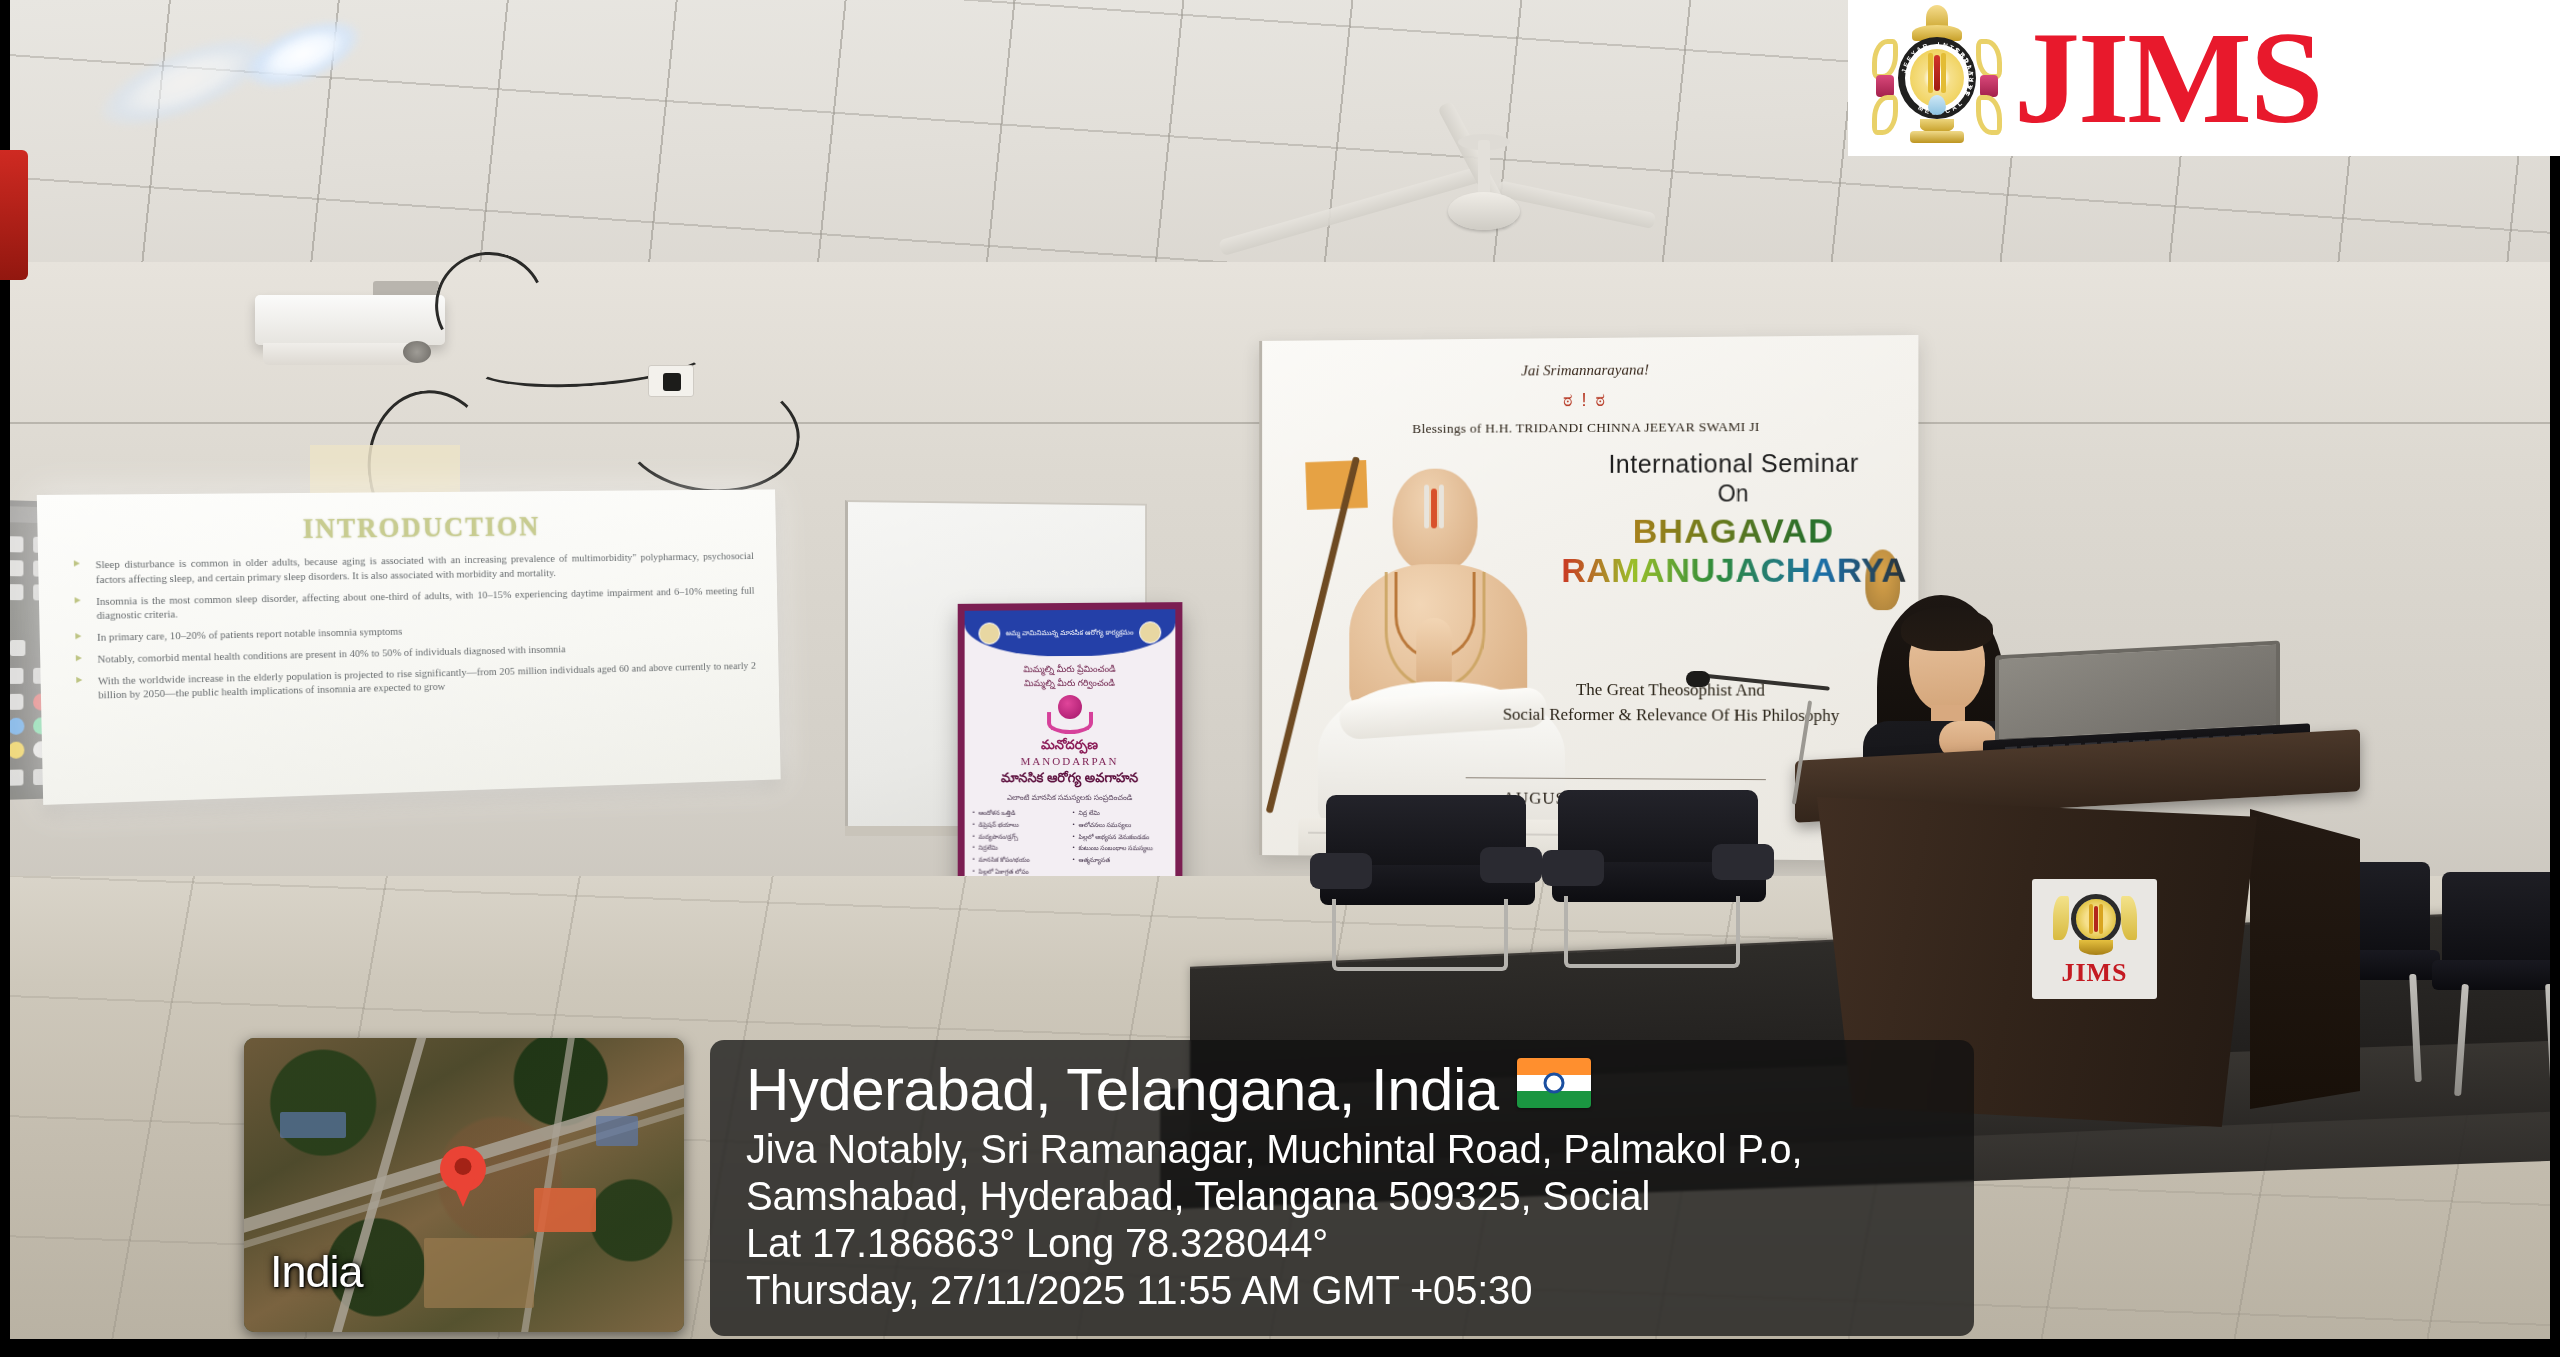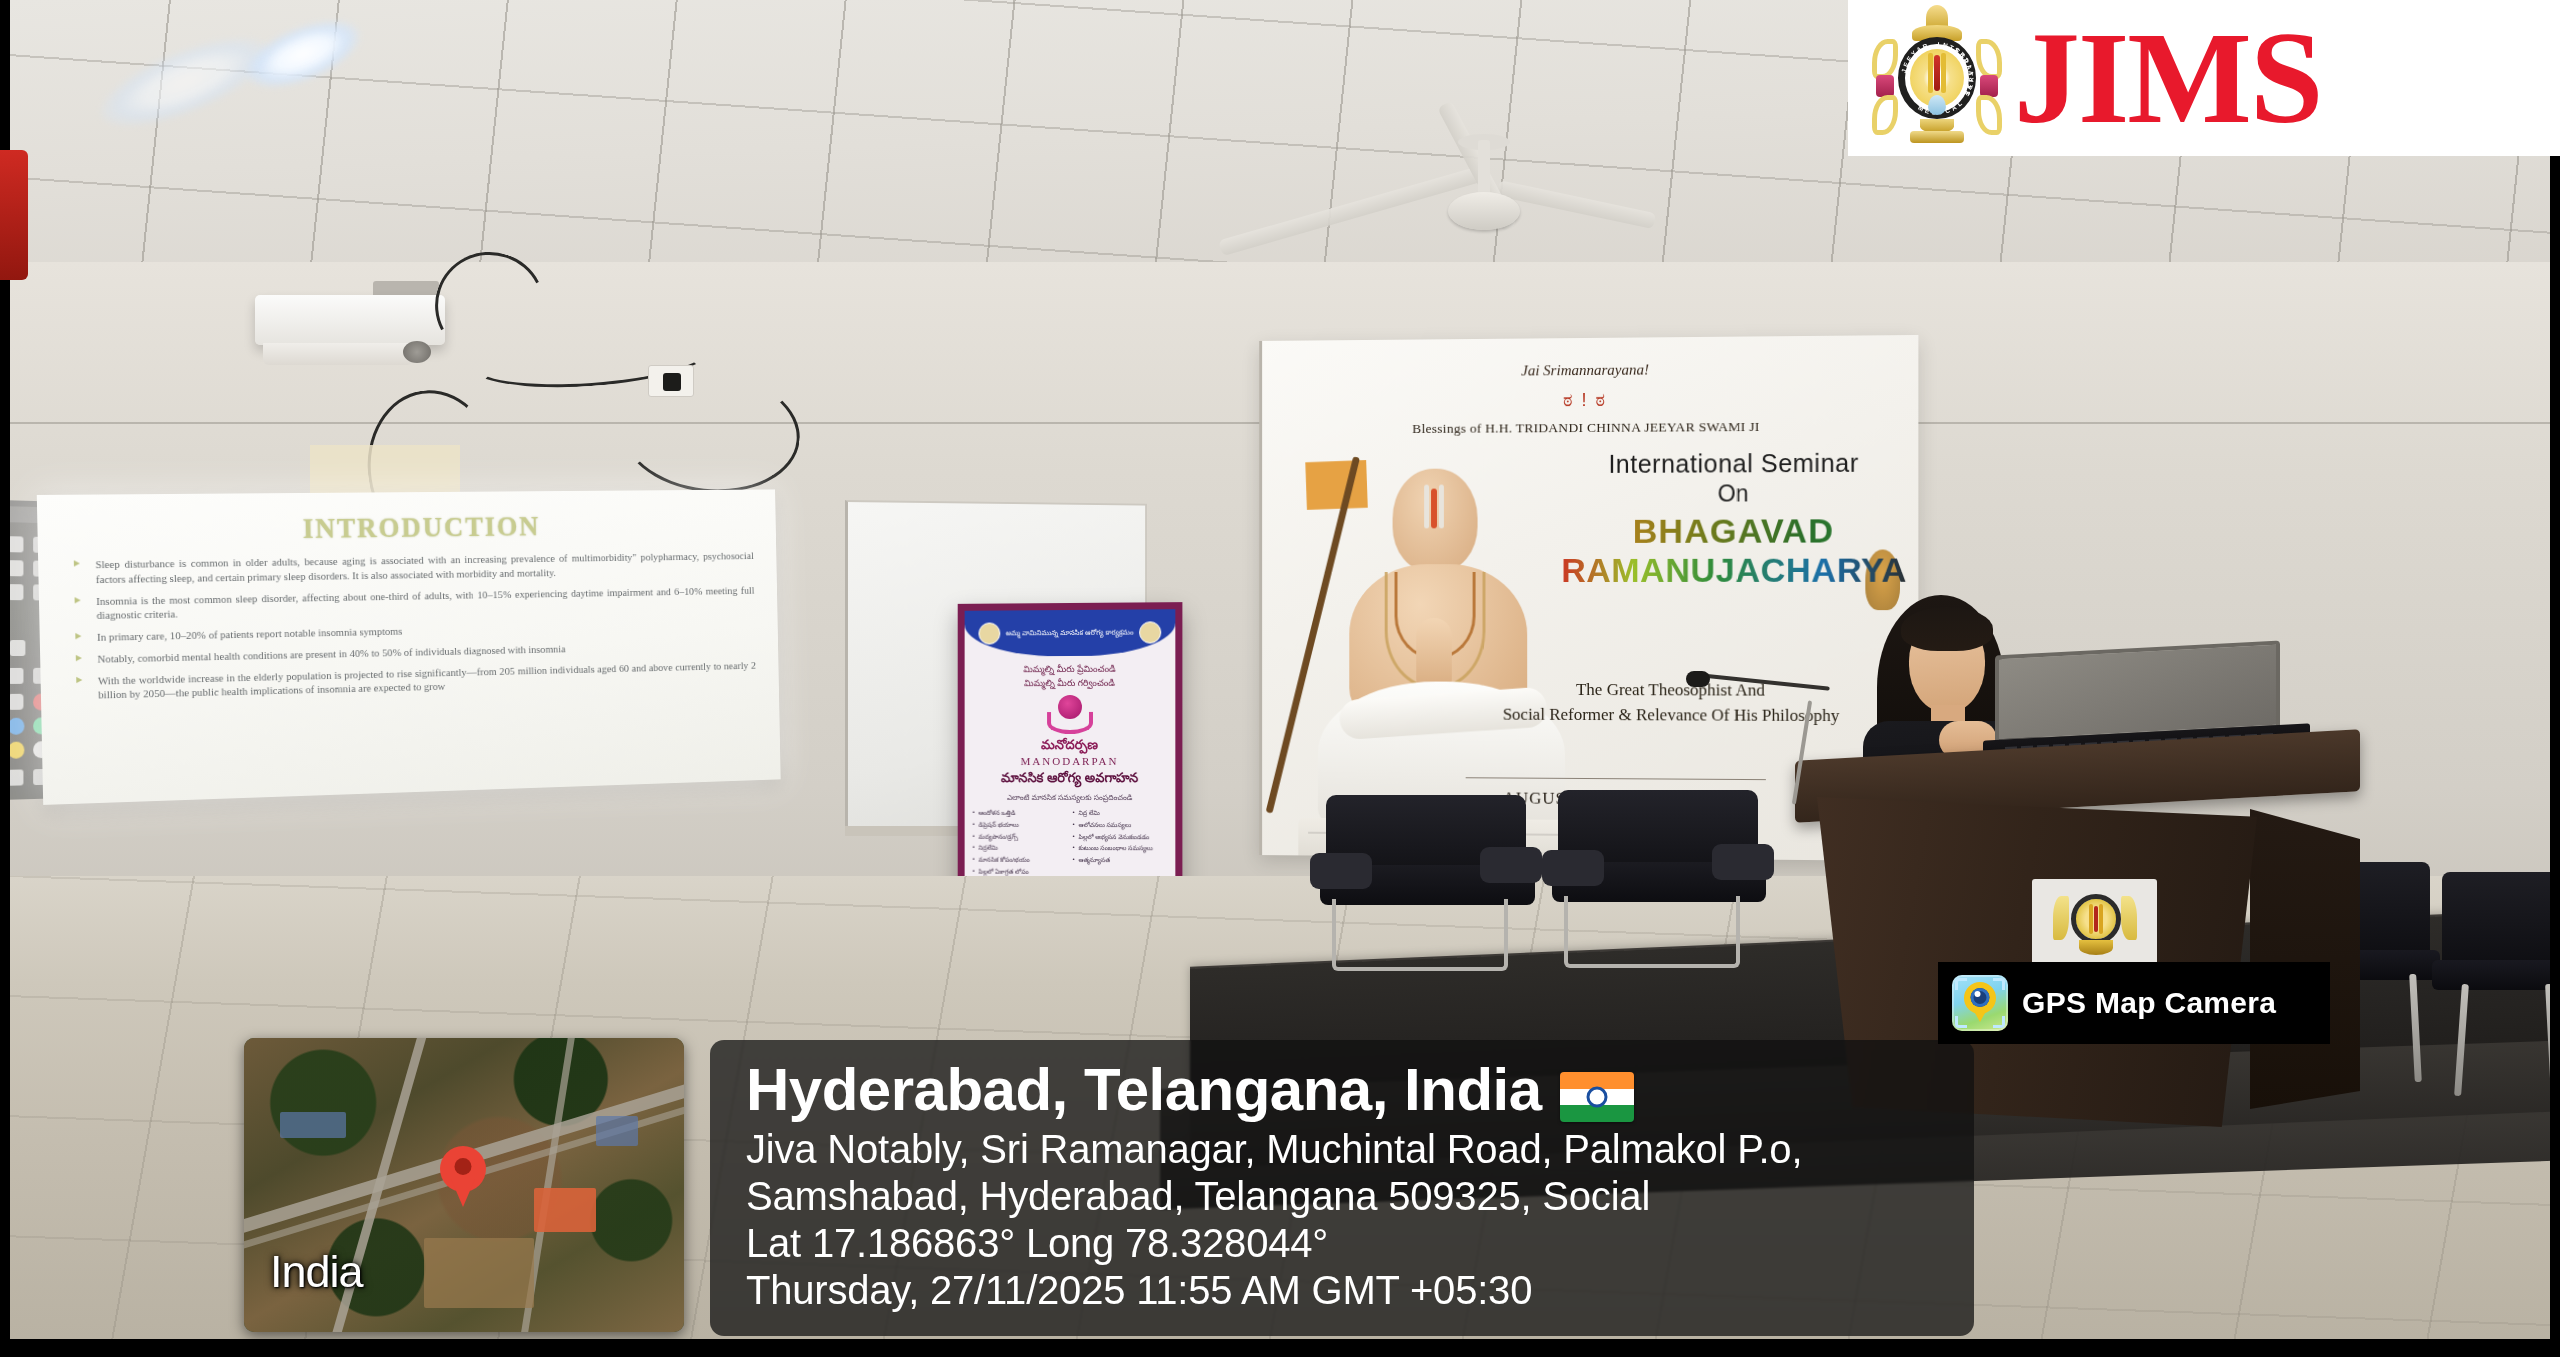--- a/index.html
+++ b/index.html
@@ -397,23 +397,23 @@
   
   .gps-panel {
     position:absolute; left:710px; top:1040px; width:1264px; height:296px;
     background:rgba(16,16,16,.74);
     border-radius:14px;
     padding:18px 28px 10px 36px;
     z-index:21;
     backdrop-filter:blur(1px);
   }
   .gps-place {
-    color:#fff; font-size:60px; line-height:1.06; font-weight:700;
+    color:#fff; font-size:60px; line-height:1.06; font-weight:400;
     letter-spacing:-.5px; white-space:nowrap;
-    display:flex; align-items:flex-end; gap:18px;
+    display:flex; align-items:flex-start; gap:18px;
   }
   .flag-emoji { display:inline-block; width:74px; height:50px; border-radius:4px; position:relative;
                 background:linear-gradient(180deg,#ff8f2e 0 33.3%, #ffffff 33.3% 66.6%, #1a9641 66.6% 100%);
                 box-shadow:0 1px 3px rgba(0,0,0,.5); flex:0 0 auto; }
   .flag-emoji:after { content:""; position:absolute; left:50%; top:50%; transform:translate(-50%,-50%);
                 width:15px; height:15px; border-radius:50%; border:3px solid #1a4fa0; }
   .gps-line {
     color:#fff; font-size:40px; line-height:1.18; white-space:nowrap; letter-spacing:-.2px;
   }
   .gps-addr-wrap { margin-top:4px; }
@@ -741,31 +741,20 @@
           <span style="transform: translate(33.6265px, -5.02552px) rotate(-98.5deg) translate(-50%, -50%);">V</span>
           <span style="transform: translate(31.9495px, -11.6287px) rotate(-110deg) translate(-50%, -50%);">I</span>
           <span style="transform: translate(28.9898px, -17.765px) rotate(-121.5deg) translate(-50%, -50%);">C</span>
           <span style="transform: translate(24.866px, -23.1879px) rotate(-133deg) translate(-50%, -50%);">E</span>
           <span style="transform: translate(19.7439px, -27.6799px) rotate(-144.5deg) translate(-50%, -50%);">S</span>
         </div>
     </div>
     <div class="jims-text">JIMS</div>
   </div>
 
-  <div class="gps-wm">
-    <div class="gps-ic">
-      <div class="pin"></div>
-      <div class="eye"></div>
-      <div class="br tl"></div>
-        <div class="br tr"></div>
-        <div class="br bl"></div>
-        <div class="br brr"></div>
-    </div>
-    <div class="gps-label">GPS Map Camera</div>
-  </div>
 
   <div class="map-thumb">
     <div class="map-sat"></div>
     <div class="map-road r1"></div>
     <div class="map-road r2"></div>
     <div class="map-road r3"></div>
     <div class="map-road r4"></div>
     <div class="map-blk" style="left:290px; top:150px; width:62px; height:44px; background:#d9633a; opacity:.9;"></div>
     <div class="map-blk" style="left:180px; top:200px; width:110px; height:70px; background:#9a7a4e; opacity:.7;"></div>
     <div class="map-blk" style="left:36px;  top:74px;  width:66px; height:26px; background:#5d78a8; opacity:.7;"></div>

